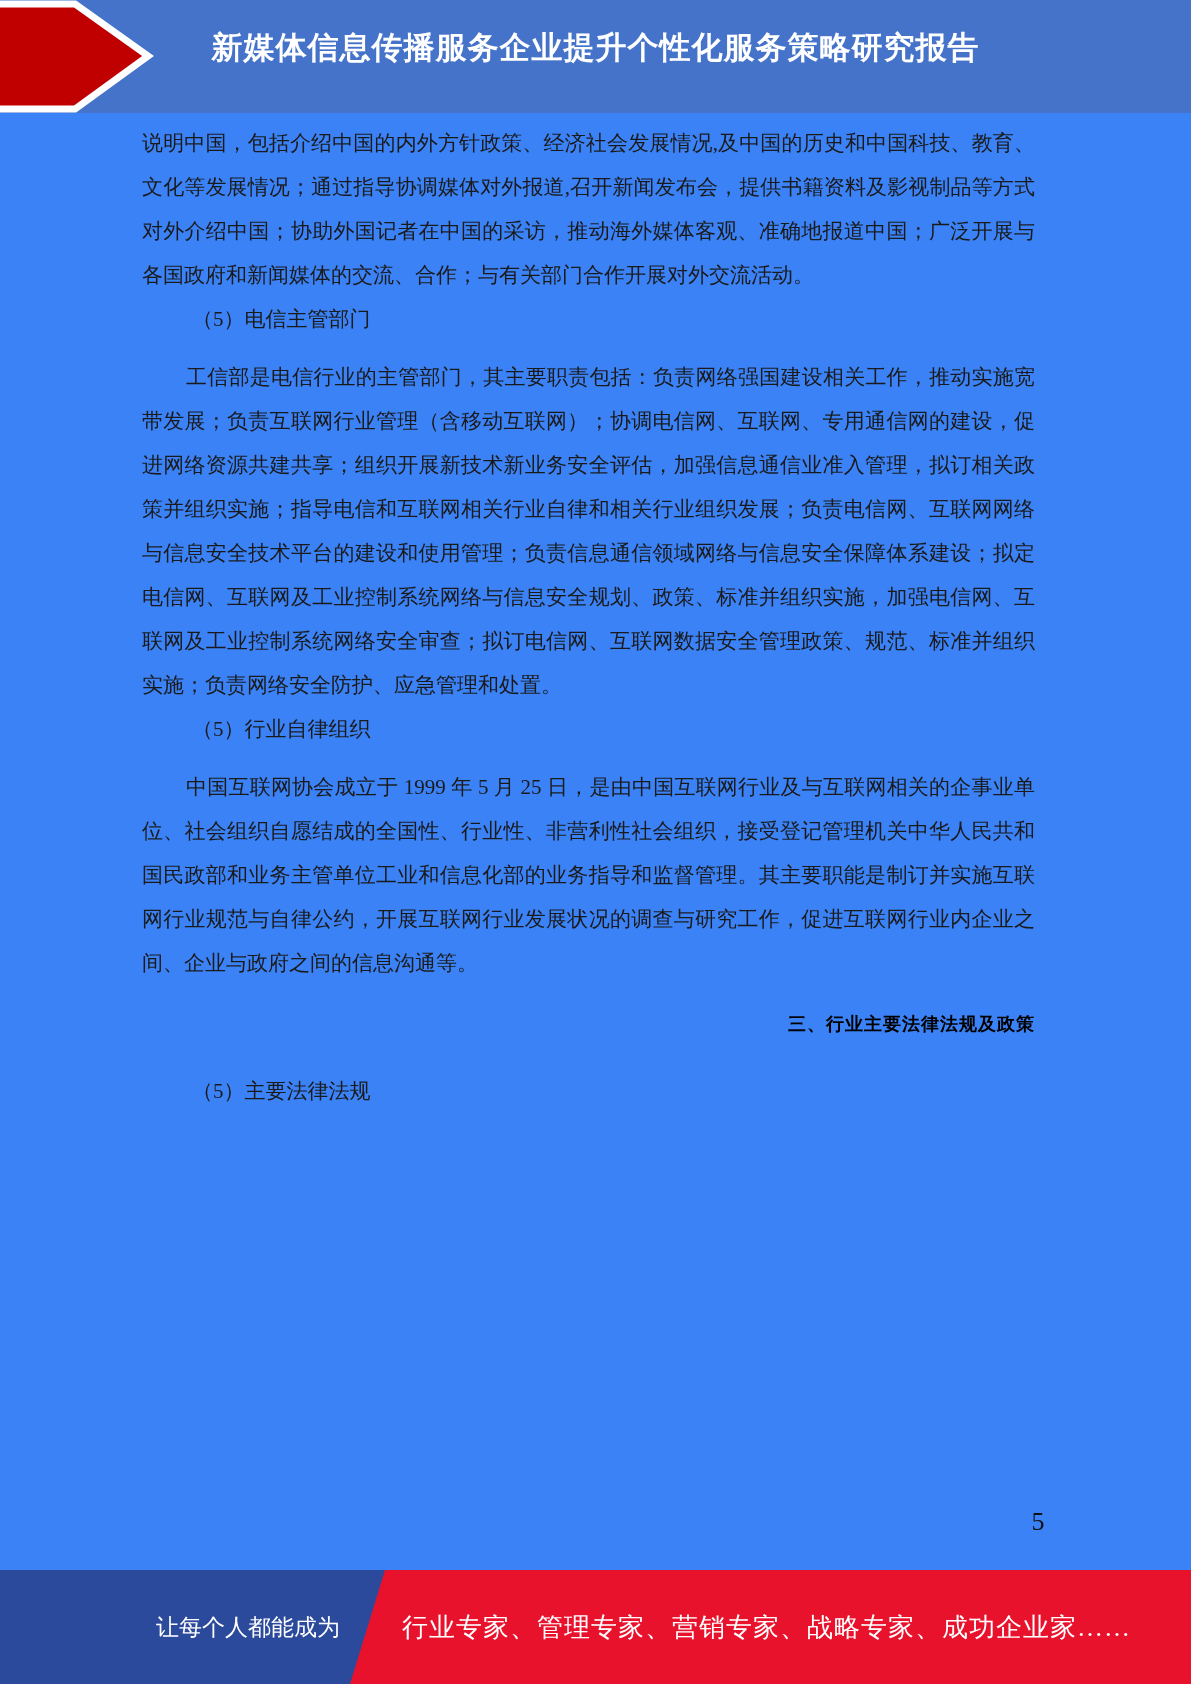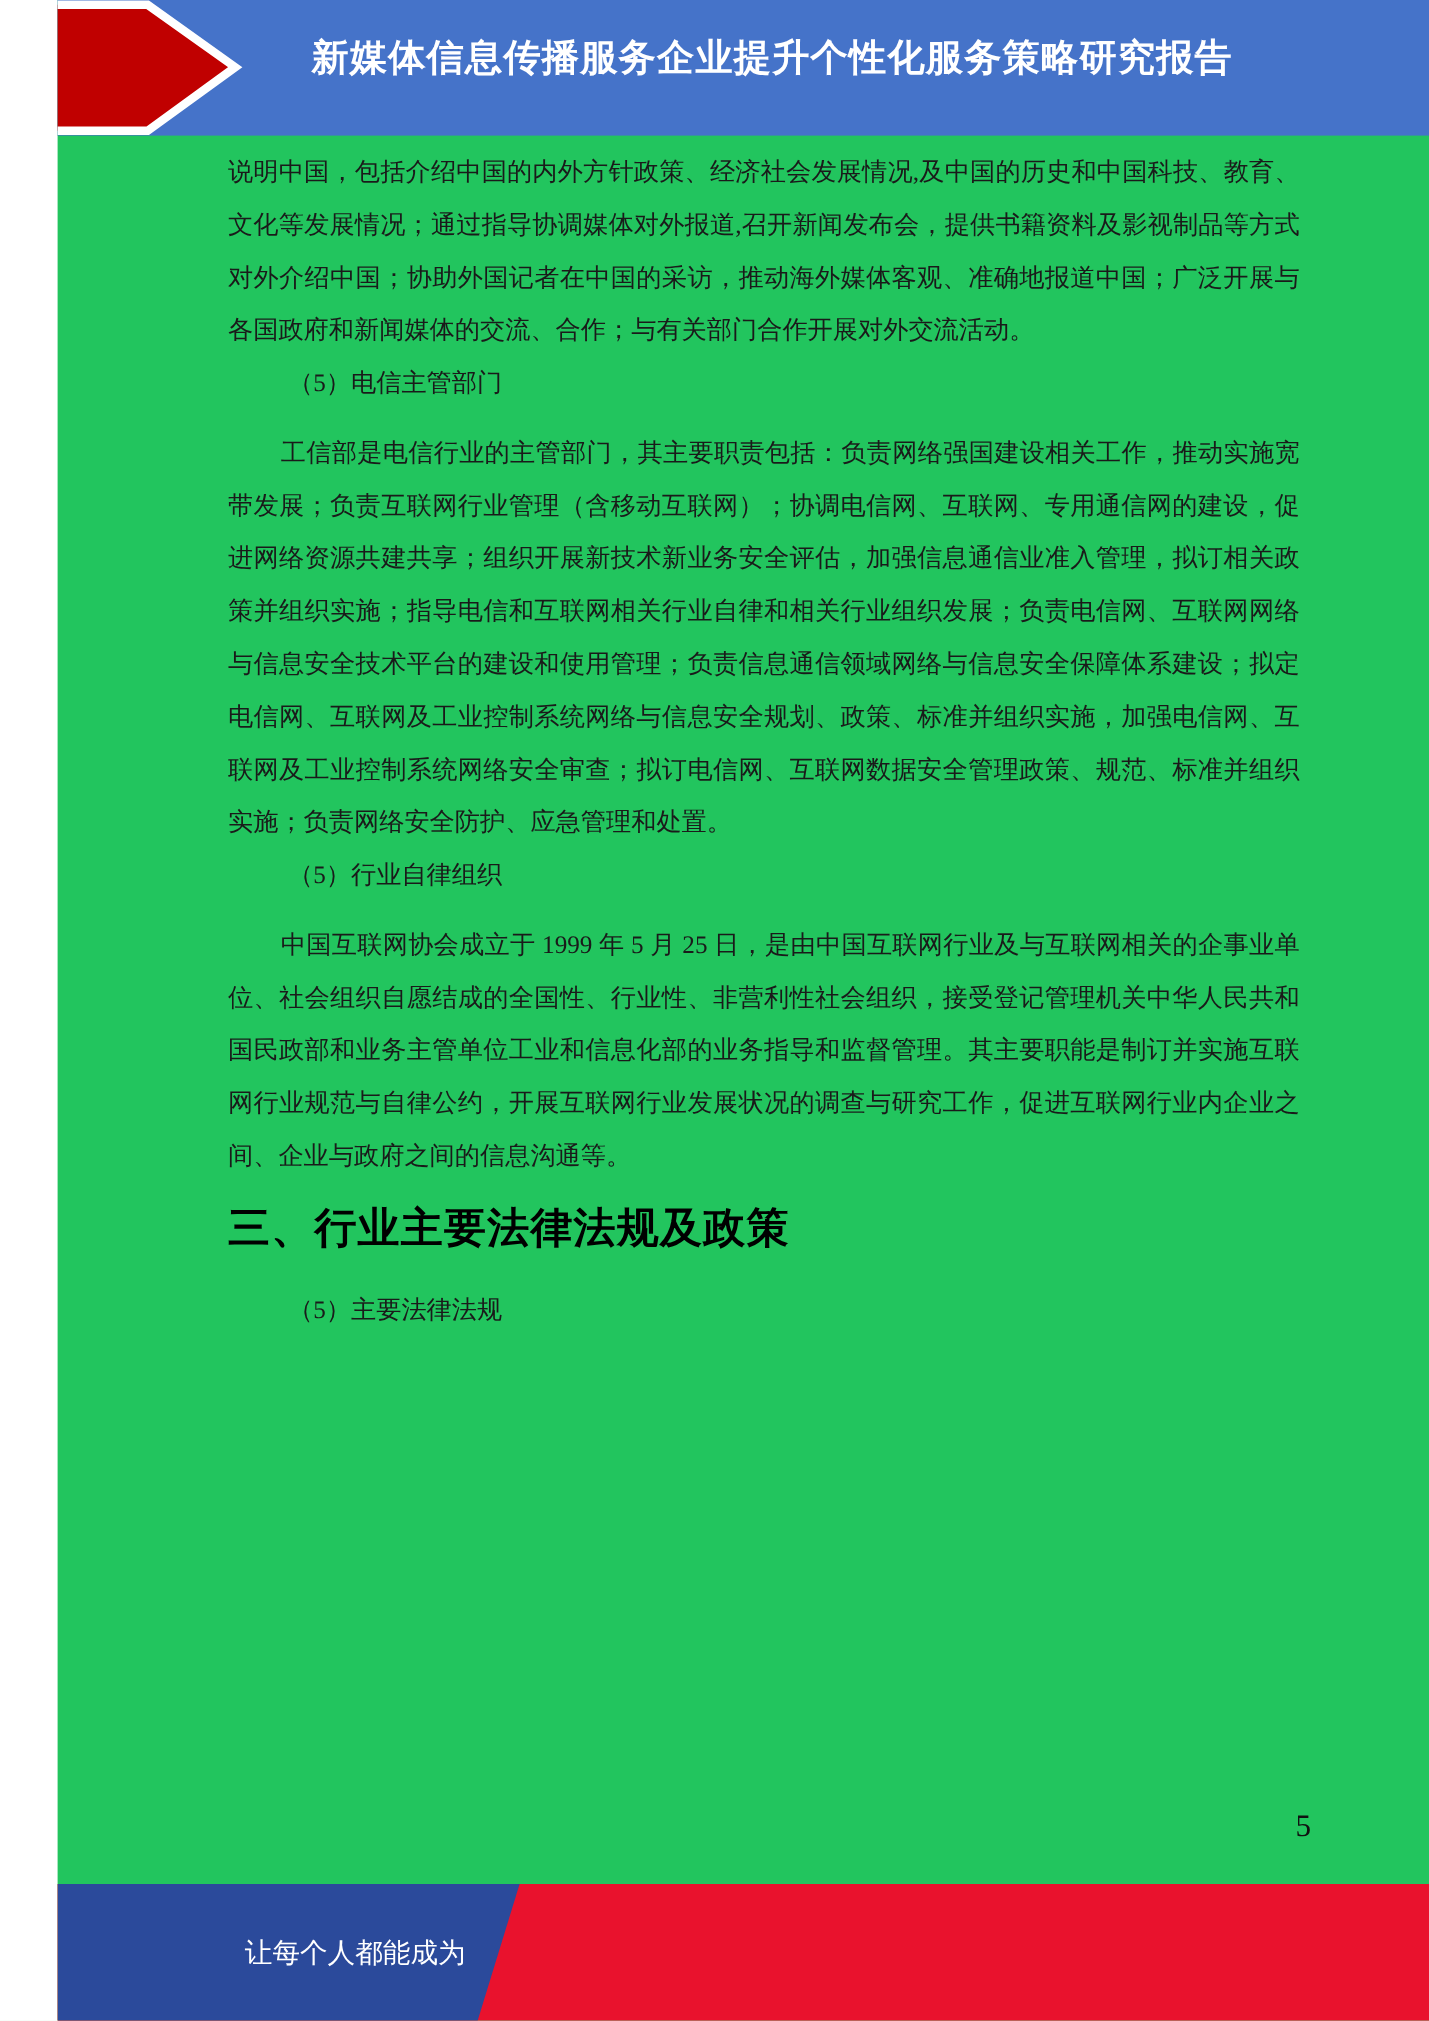--- a/index.html
+++ b/index.html
@@ -11,21 +11,21 @@
   }
   *{margin:0;padding:0;box-sizing:border-box;}
   html,body{background:#ffffff;}
   body{
     width:1191px;height:1684px;
     position:relative;
     overflow:hidden;
     font-family:"Liberation Serif","DejaVu Serif",serif;
     color:var(--text-color);
   }
-  .page{position:absolute;inset:0;background:#22c55e;margin-left:48px;}
+  .page{position:absolute;inset:0;background:#3b82f6;}
 
   
   .band{
     position:absolute;top:0;left:0;
     width:1191px;height:113px;
     background:var(--header-blue);
   }
   .arrow-svg{position:absolute;top:0;left:0;display:block;}
   .arrow-svg polygon{fill:var(--arrow-red);stroke:#ffffff;stroke-width:7;}
   .hdr-title{
@@ -44,22 +44,22 @@
     font-size:21px;line-height:44px;
     text-align:justify;
   }
   .para{text-align:justify;}
   .para.first{margin-top:9px;}
   .para.indent{text-indent:44px;margin-top:14px;}
   .subhead{text-indent:50px;text-align:left;}
   .section-heading{
     margin-top:18px;
     font-family:"Liberation Sans","DejaVu Sans",sans-serif;
-    font-weight:bold;font-size:35px;line-height:42px;
-    color:#000000;text-align:left;letter-spacing:1px;
+    font-weight:bold;font-size:18px;line-height:42px;
+    color:#000000;text-align:right;letter-spacing:1px;
   }
   .subhead.sub1{margin-top:24px;}
 
   
   .page-number{
     position:absolute;top:1505px;left:1020px;width:36px;
     font-size:26px;line-height:34px;text-align:center;color:#111111;
   }
 
   
@@ -110,15 +110,16 @@
     <p class="subhead sub1">（5）主要法律法规</p>
   </main>
 
   <div class="page-number">5</div>
 
   <footer class="footer">
     <svg class="footer-shape" width="390" height="114" viewBox="0 0 390 114" aria-hidden="true">
       <polygon points="0,0 385,0 350,114 0,114"></polygon>
     </svg>
     <div class="f-left">让每个人都能成为</div>
+    <div class="f-right">行业专家、管理专家、营销专家、战略专家、成功企业家……</div>
   </footer>
 
 </div>
 
 </body></html>

